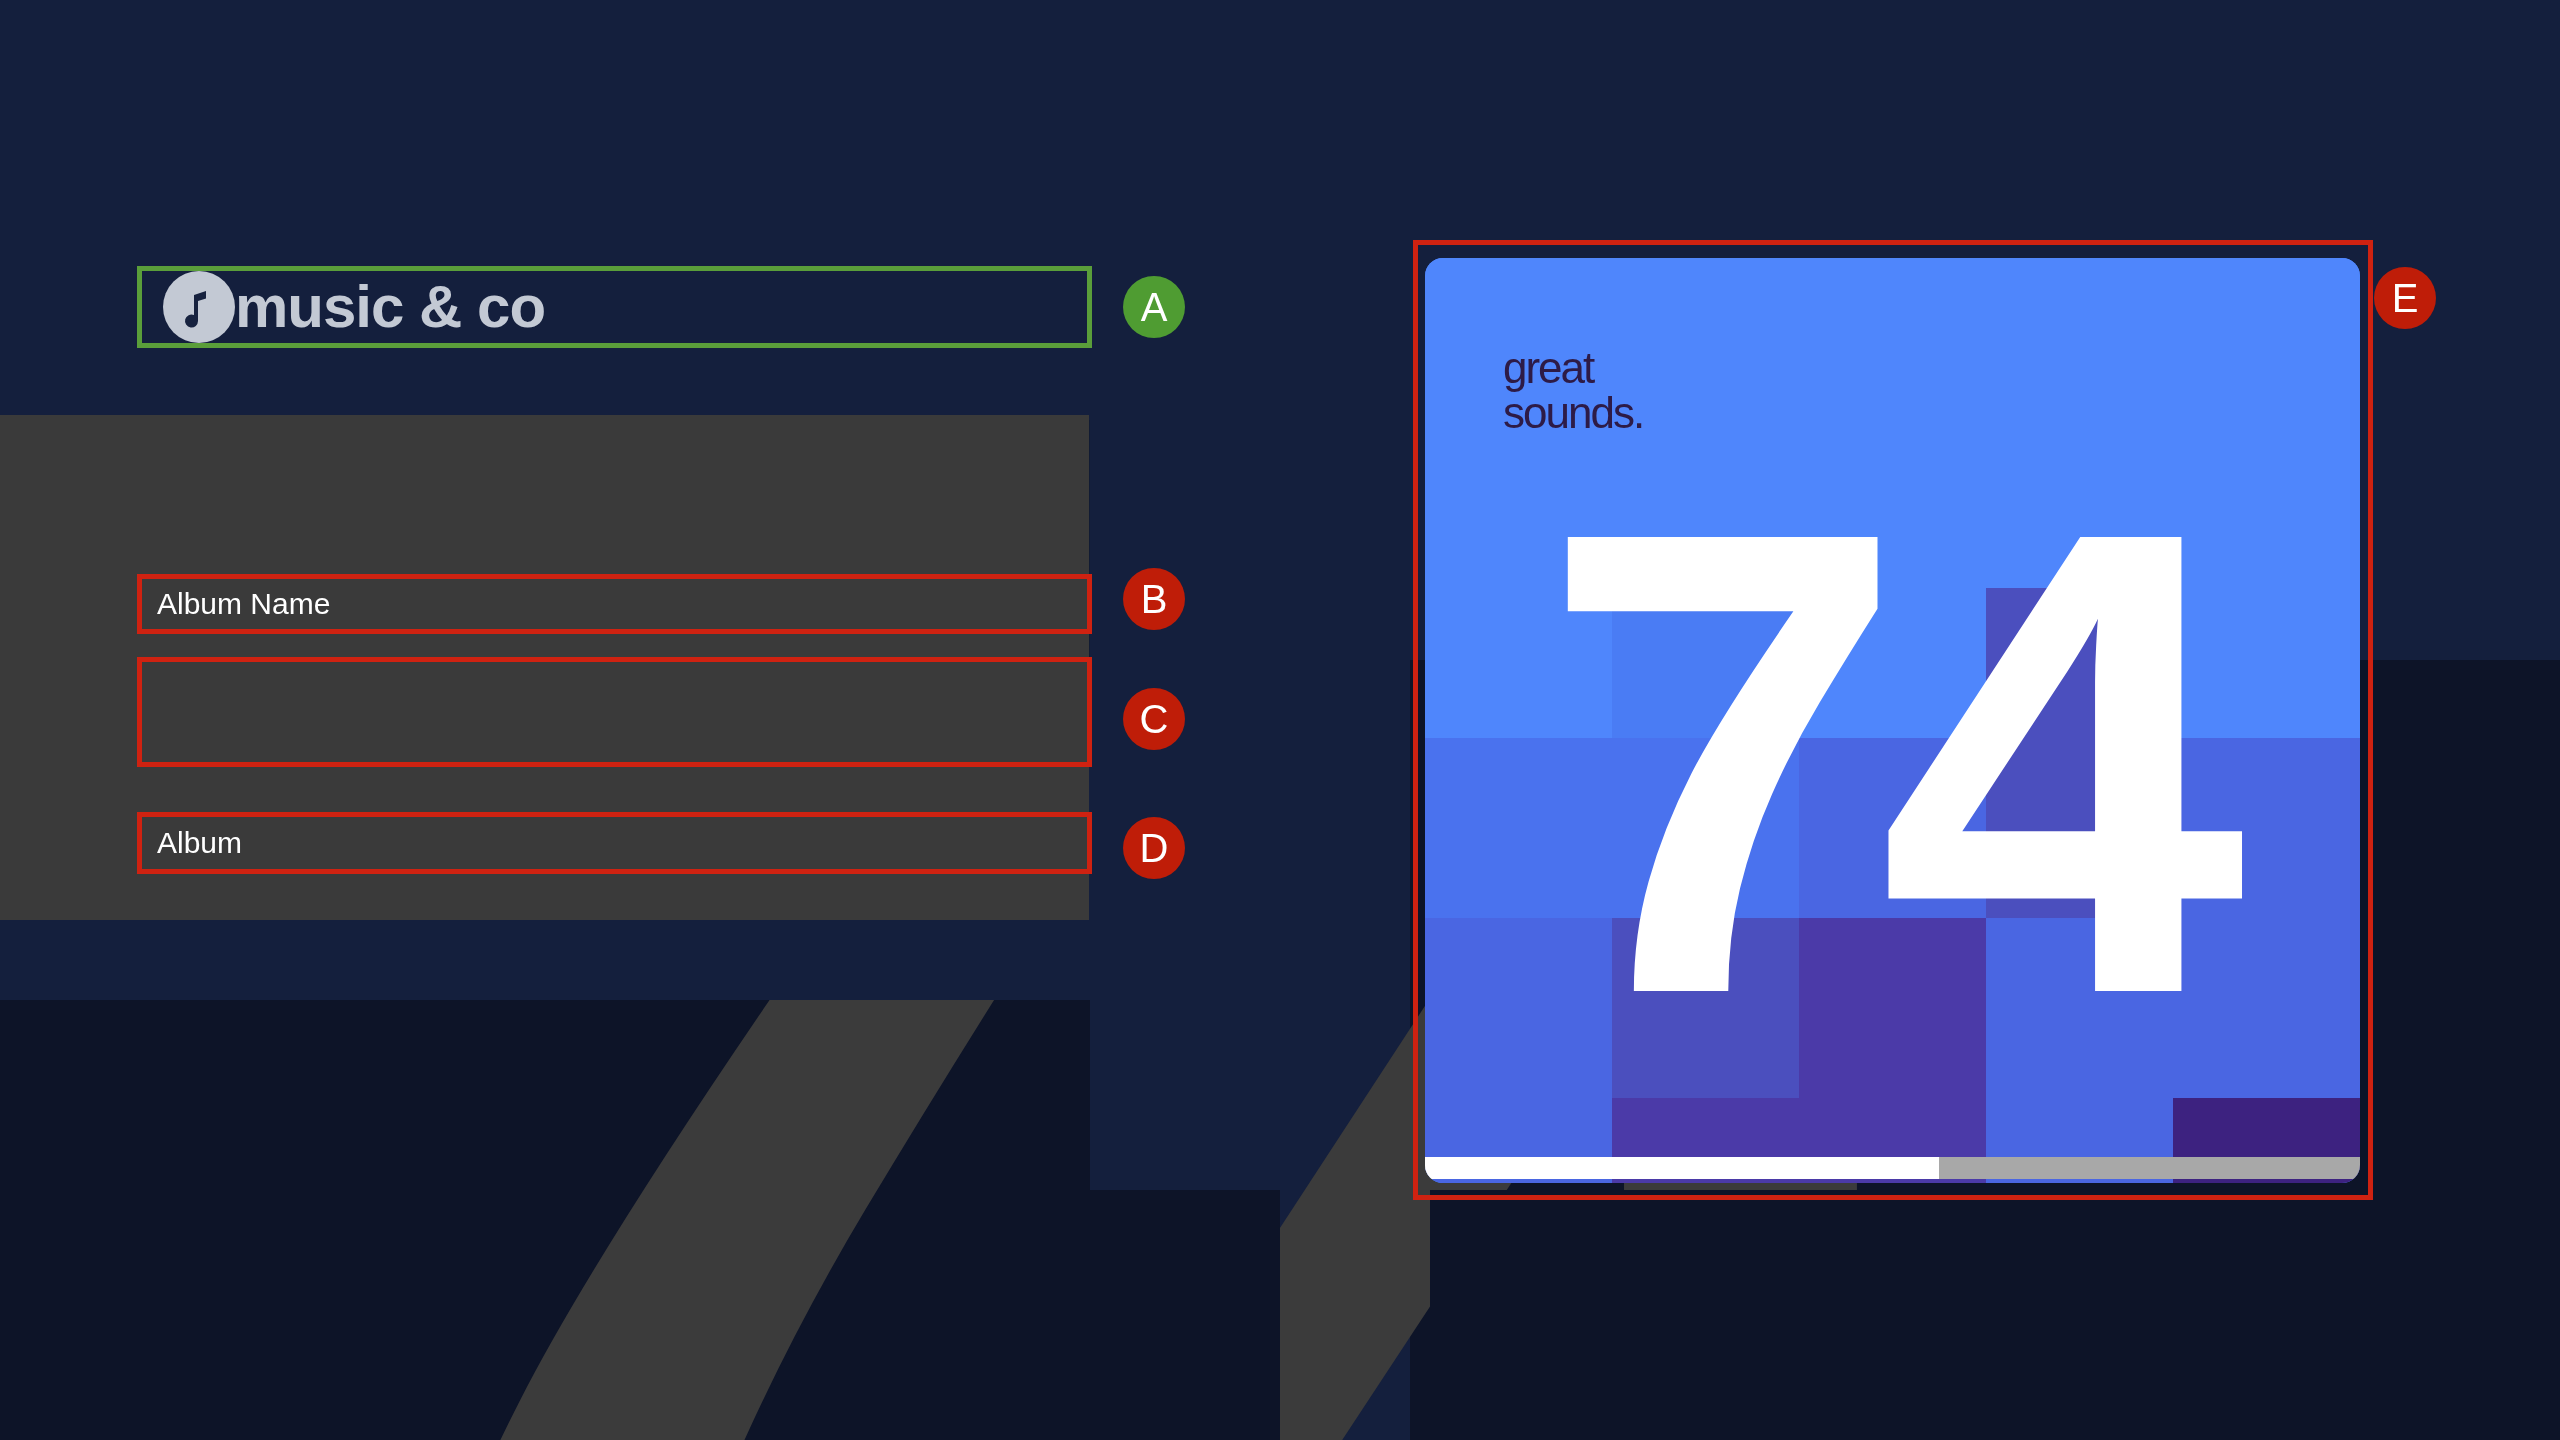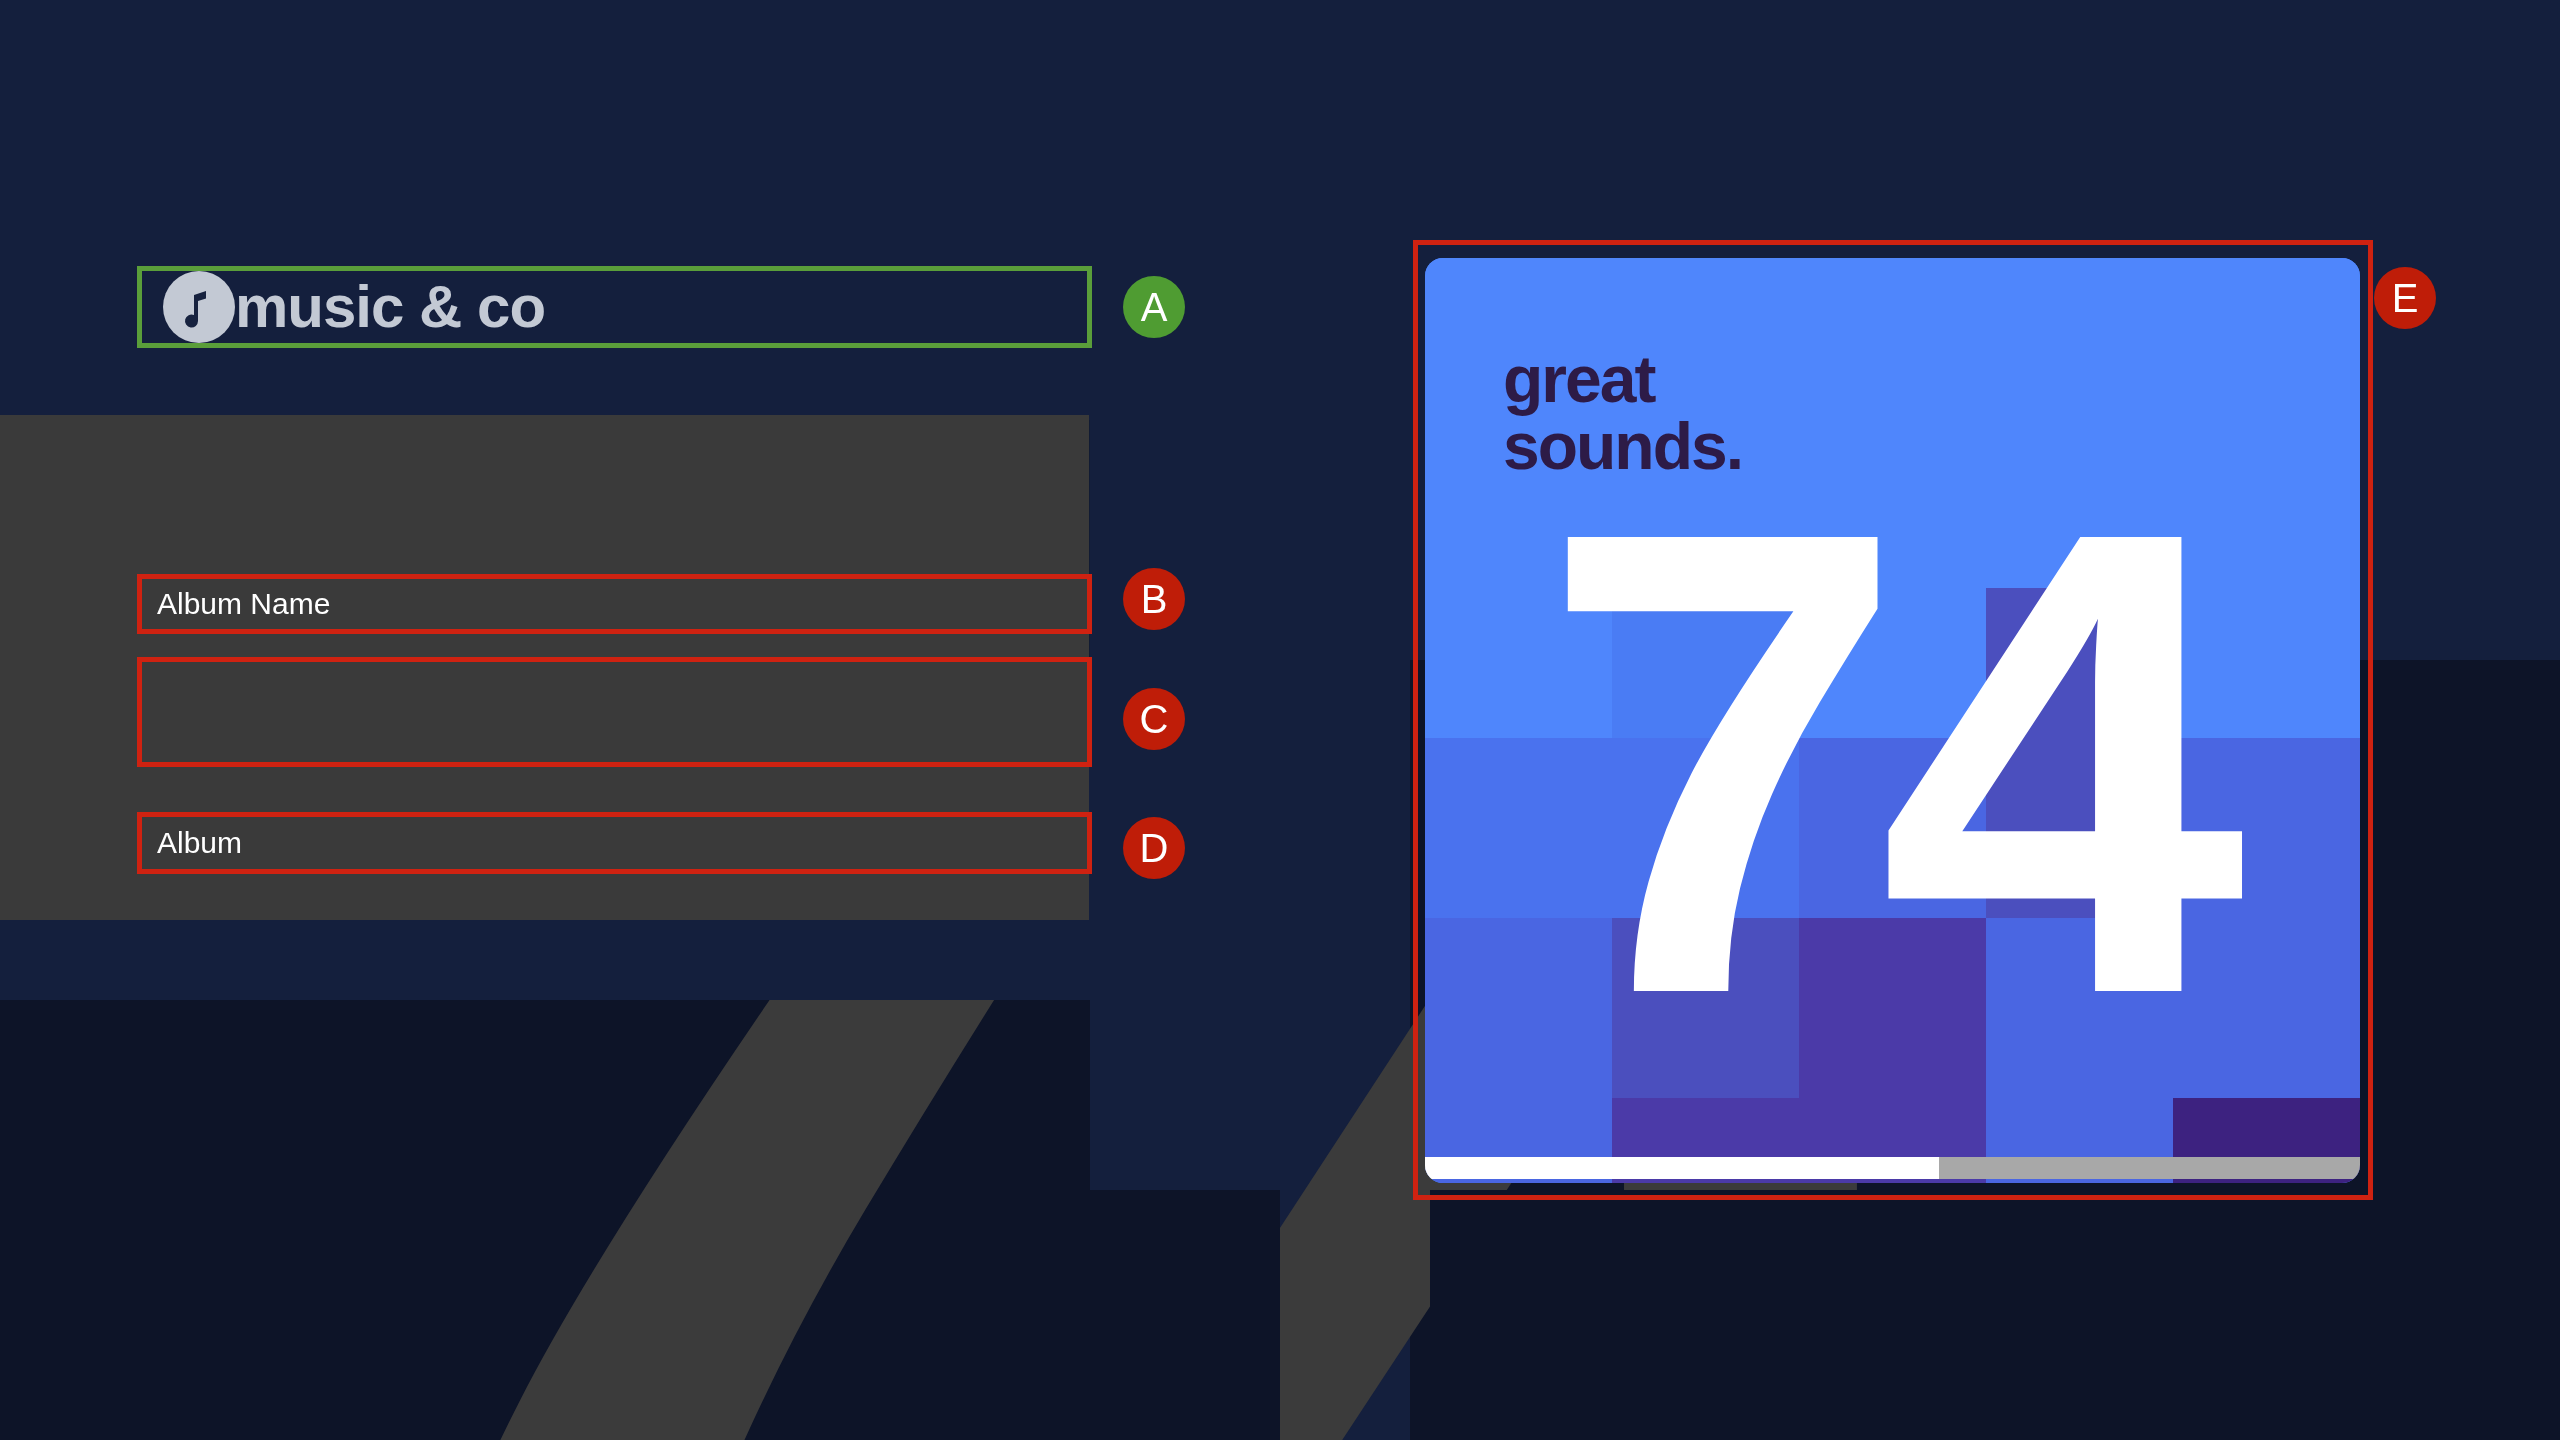--- a/index.html
+++ b/index.html
@@ -90,21 +90,21 @@
     overflow:hidden;
     background:#4f86fc;
   }
   
   #art-grid{position:absolute;left:0;top:0;width:100%;height:100%;}
   .art-cell{position:absolute;}
 
   .art-text{
     position:absolute;left:78px;top:88px;
     color:#2d1b47;
-    font-size:66px;font-weight:700;line-height:1.02;
+    font-size:44px;font-weight:400;line-height:1.02;
     letter-spacing:-2px;
     z-index:3;
   }
   #art-number{
     position:absolute;
     left:-14px; top:175px;
     width:100%;
     color:#ffffff;
     font-size:660px;
     font-weight:700;

